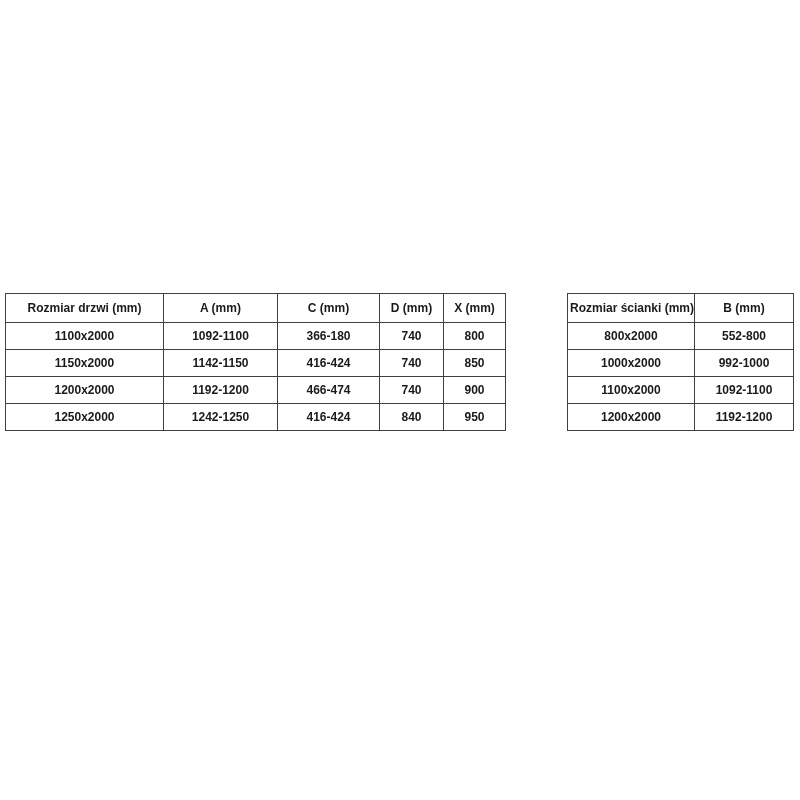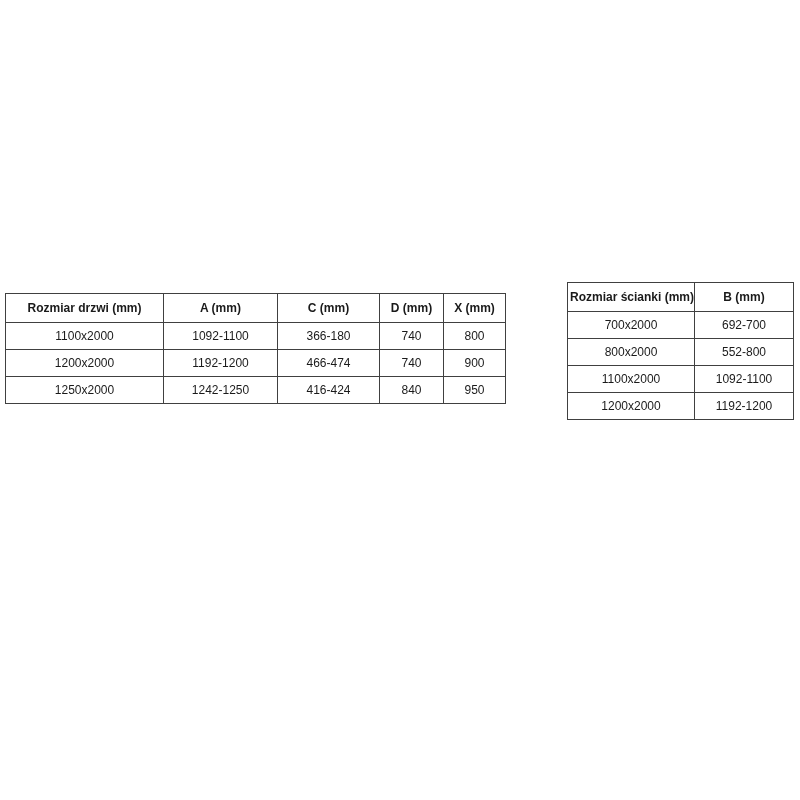--- a/index.html
+++ b/index.html
@@ -28,32 +28,32 @@
     font-size: 12px;
     padding: 0 2px;
     white-space: nowrap;
     overflow: hidden;
   }
   .spec-table th {
     font-weight: bold;
     height: 28px;
   }
   .spec-table td {
-    font-weight: normal;
+    font-weight: bold;
     height: 26px;
   }
   #doors-table {
     left: 5px;
     top: 293px;
     width: 500px;
     border-radius: 26px;
   }
   #walls-table {
     left: 567px;
-    top: 282px;
+    top: 293px;
     width: 226px;
   }
 </style>
 </head>
 <body>
 
 <div>
 
   <table id="doors-table" class="spec-table">
     <colgroup>
@@ -74,20 +74,27 @@
     </thead>
     <tbody>
         <tr>
           <td>1100x2000</td>
           <td>1092-1100</td>
           <td>366-180</td>
           <td>740</td>
           <td>800</td>
         </tr>
         <tr>
+          <td>1150x2000</td>
+          <td>1142-1150</td>
+          <td>416-424</td>
+          <td>740</td>
+          <td>850</td>
+        </tr>
+        <tr>
           <td>1200x2000</td>
           <td>1192-1200</td>
           <td>466-474</td>
           <td>740</td>
           <td>900</td>
         </tr>
         <tr>
           <td>1250x2000</td>
           <td>1242-1250</td>
           <td>416-424</td>
@@ -103,26 +110,26 @@
       <col style="width:99px">
     </colgroup>
     <thead>
       <tr>
           <th>Rozmiar ścianki (mm)</th>
           <th>B (mm)</th>
         </tr>
     </thead>
     <tbody>
         <tr>
-          <td>700x2000</td>
-          <td>692-700</td>
+          <td>800x2000</td>
+          <td>552-800</td>
         </tr>
         <tr>
-          <td>800x2000</td>
-          <td>552-800</td>
+          <td>1000x2000</td>
+          <td>992-1000</td>
         </tr>
         <tr>
           <td>1100x2000</td>
           <td>1092-1100</td>
         </tr>
         <tr>
           <td>1200x2000</td>
           <td>1192-1200</td>
         </tr>
       </tbody>

